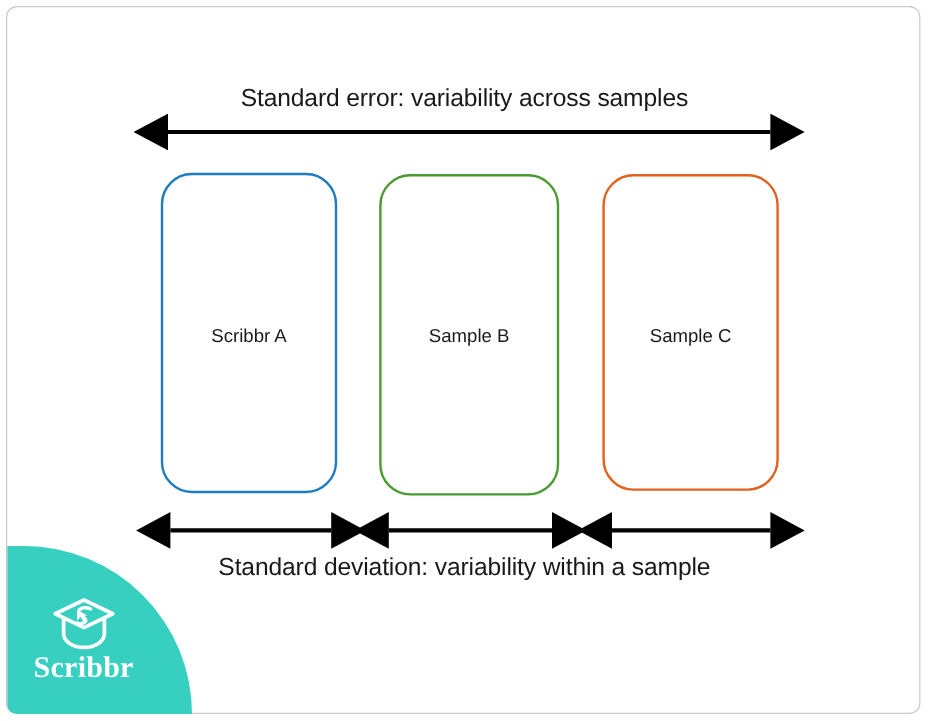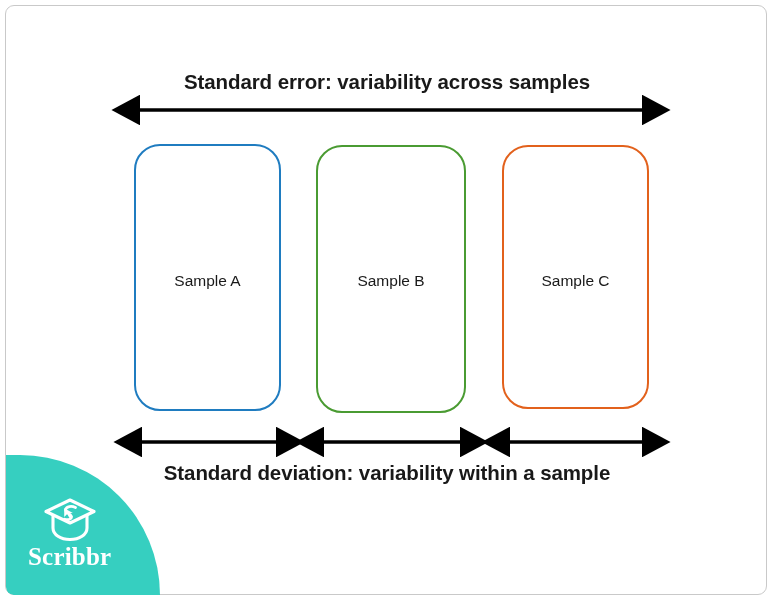--- a/index.html
+++ b/index.html
@@ -29,21 +29,21 @@
     box-sizing: border-box;
     background: #ffffff;
   }
 
   
   .title {
     position: absolute;
     text-align: center;
     color: #191919;
     font-size: 20.5px;
-    font-weight: 700;
+    font-weight: 400;
     letter-spacing: -0.1px;
     white-space: nowrap;
   }
   .title-top {
     left: 0;
     right: 0;
     top: 70px;
   }
   .title-bottom {
     left: 0;
@@ -136,21 +136,21 @@
 <div id="canvas">
 
   <div class="frame"></div>
 
   <div class="title title-top">Standard error: variability across samples</div>
 
   <div class="sample-box" id="box-a" style="border-color: rgb(31, 124, 192);"></div>
   <div class="sample-box" id="box-b" style="border-color: rgb(74, 155, 50);"></div>
   <div class="sample-box" id="box-c" style="border-color: rgb(226, 97, 28);"></div>
 
-  <div class="sample-label" id="label-a">Sample A</div>
+  <div class="sample-label" id="label-a">Scribbr A</div>
   <div class="sample-label" id="label-c">Sample C</div>
   <div class="sample-label" id="label-b">Sample B</div>
 
   <svg class="arrows" viewBox="0 0 774 601">
     <defs>
       <marker id="ahL" markerWidth="9" markerHeight="9" refX="8.4" refY="4.5" orient="auto" markerUnits="strokeWidth">
         <path d="M8.4,0 L8.4,9 L0,4.5 Z" fill="#000000"></path>
       </marker>
       <marker id="ahR" markerWidth="9" markerHeight="9" refX="0.6" refY="4.5" orient="auto" markerUnits="strokeWidth">
         <path d="M0.6,0 L0.6,9 L9,4.5 Z" fill="#000000"></path>

